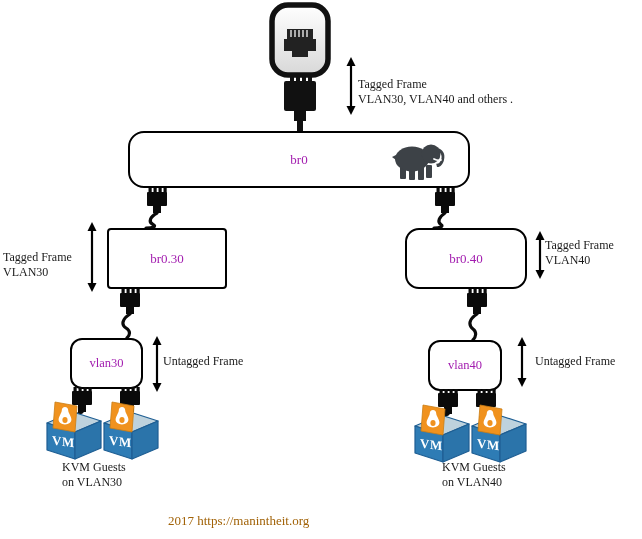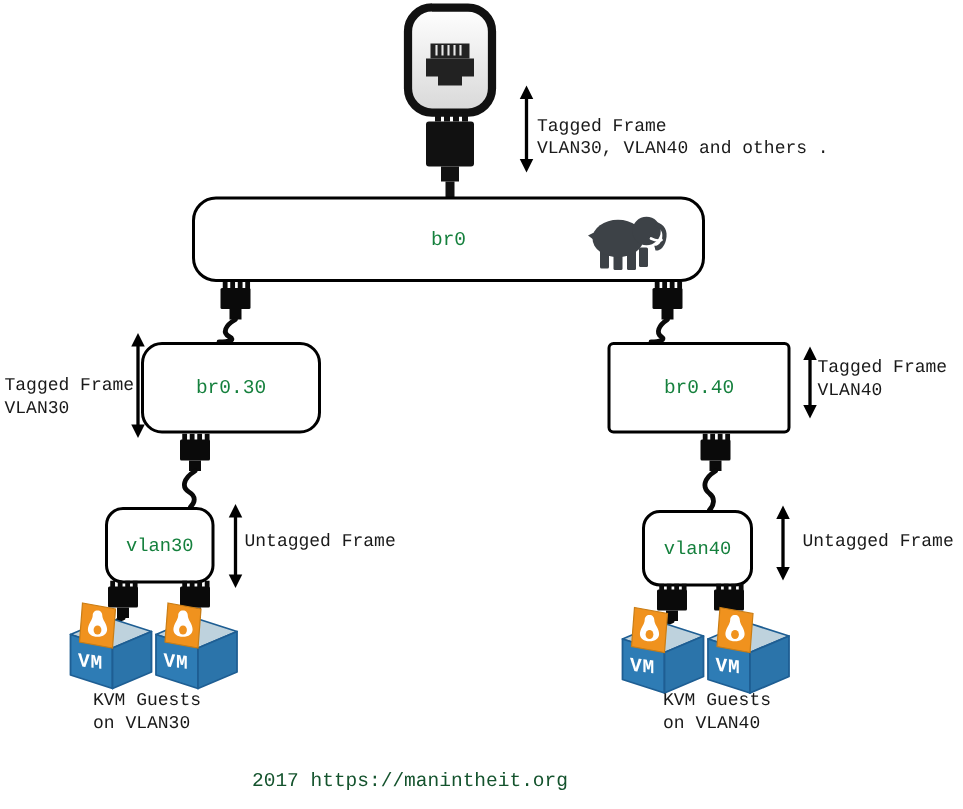--- a/index.html
+++ b/index.html
@@ -1,29 +1,29 @@
 <!DOCTYPE html>
 <html><head>
 <meta charset="utf-8">
 <style>
   html,body{margin:0;padding:0;}
   .stage{
     position:relative; width:642px; height:539px; background:#ffffff;
-    font-family:Liberation Mono, monospace; color:#1a1a1a; overflow:hidden;
+    font-family:Liberation Serif, serif; color:#1a1a1a; overflow:hidden;
   }
   .abs{position:absolute;}
   .node{
     position:absolute; box-sizing:border-box; background:#fff;
     border:2px solid #000; display:flex; align-items:center; justify-content:center;
-    font-size:13px; color:#15803d;
+    font-size:13px; color:#a21caf;
   }
   .note{
     position:absolute; font-size:12px; line-height:15px; white-space:pre-line; color:#1a1a1a;
   }
-  .caption{position:absolute; font-size:13px; color:#14532d;}
+  .caption{position:absolute; font-size:13px; color:#a16207;}
   .cube{position:absolute; width:60px; height:62px;}
   .vm-label{
     position:absolute; left:8px; top:36px; color:#ffffff; font-weight:bold; font-size:13px;
     transform:skewY(7deg); letter-spacing:0.5px;
   }
   svg{display:block;}
 </style>
 </head>
 <body>
 
@@ -109,24 +109,24 @@
   </svg>
 
   <svg class="abs" style="left:84px;top:221px" width="16" height="72">
     <line x1="8" y1="9" x2="8" y2="63" stroke="#000" stroke-width="2.2"></line>
     <polygon points="8,1 3.5,10 12.5,10" fill="#000"></polygon>
     <polygon points="8,71 3.5,62 12.5,62" fill="#000"></polygon>
   </svg>
   <div class="note" style="left:3px;top:250px">Tagged Frame
 VLAN30</div>
 
-  <div class="node" style="left:94px;top:228px;width:120px;height:61px;border-radius:14px">
+  <div class="node" style="left:107px;top:228px;width:120px;height:61px;border-radius:4px">
     <span>br0.30</span>
   </div>
-  <div class="node" style="left:405px;top:228px;width:122px;height:61px;border-radius:4px">
+  <div class="node" style="left:405px;top:228px;width:122px;height:61px;border-radius:14px">
     <span>br0.40</span>
   </div>
 
 
   <svg class="abs" style="left:532px;top:230px" width="16" height="50">
     <line x1="8" y1="9" x2="8" y2="41" stroke="#000" stroke-width="2.2"></line>
     <polygon points="8,1 3.5,10 12.5,10" fill="#000"></polygon>
     <polygon points="8,49 3.5,40 12.5,40" fill="#000"></polygon>
   </svg>
   <div class="note" style="left:545px;top:238px">Tagged Frame

